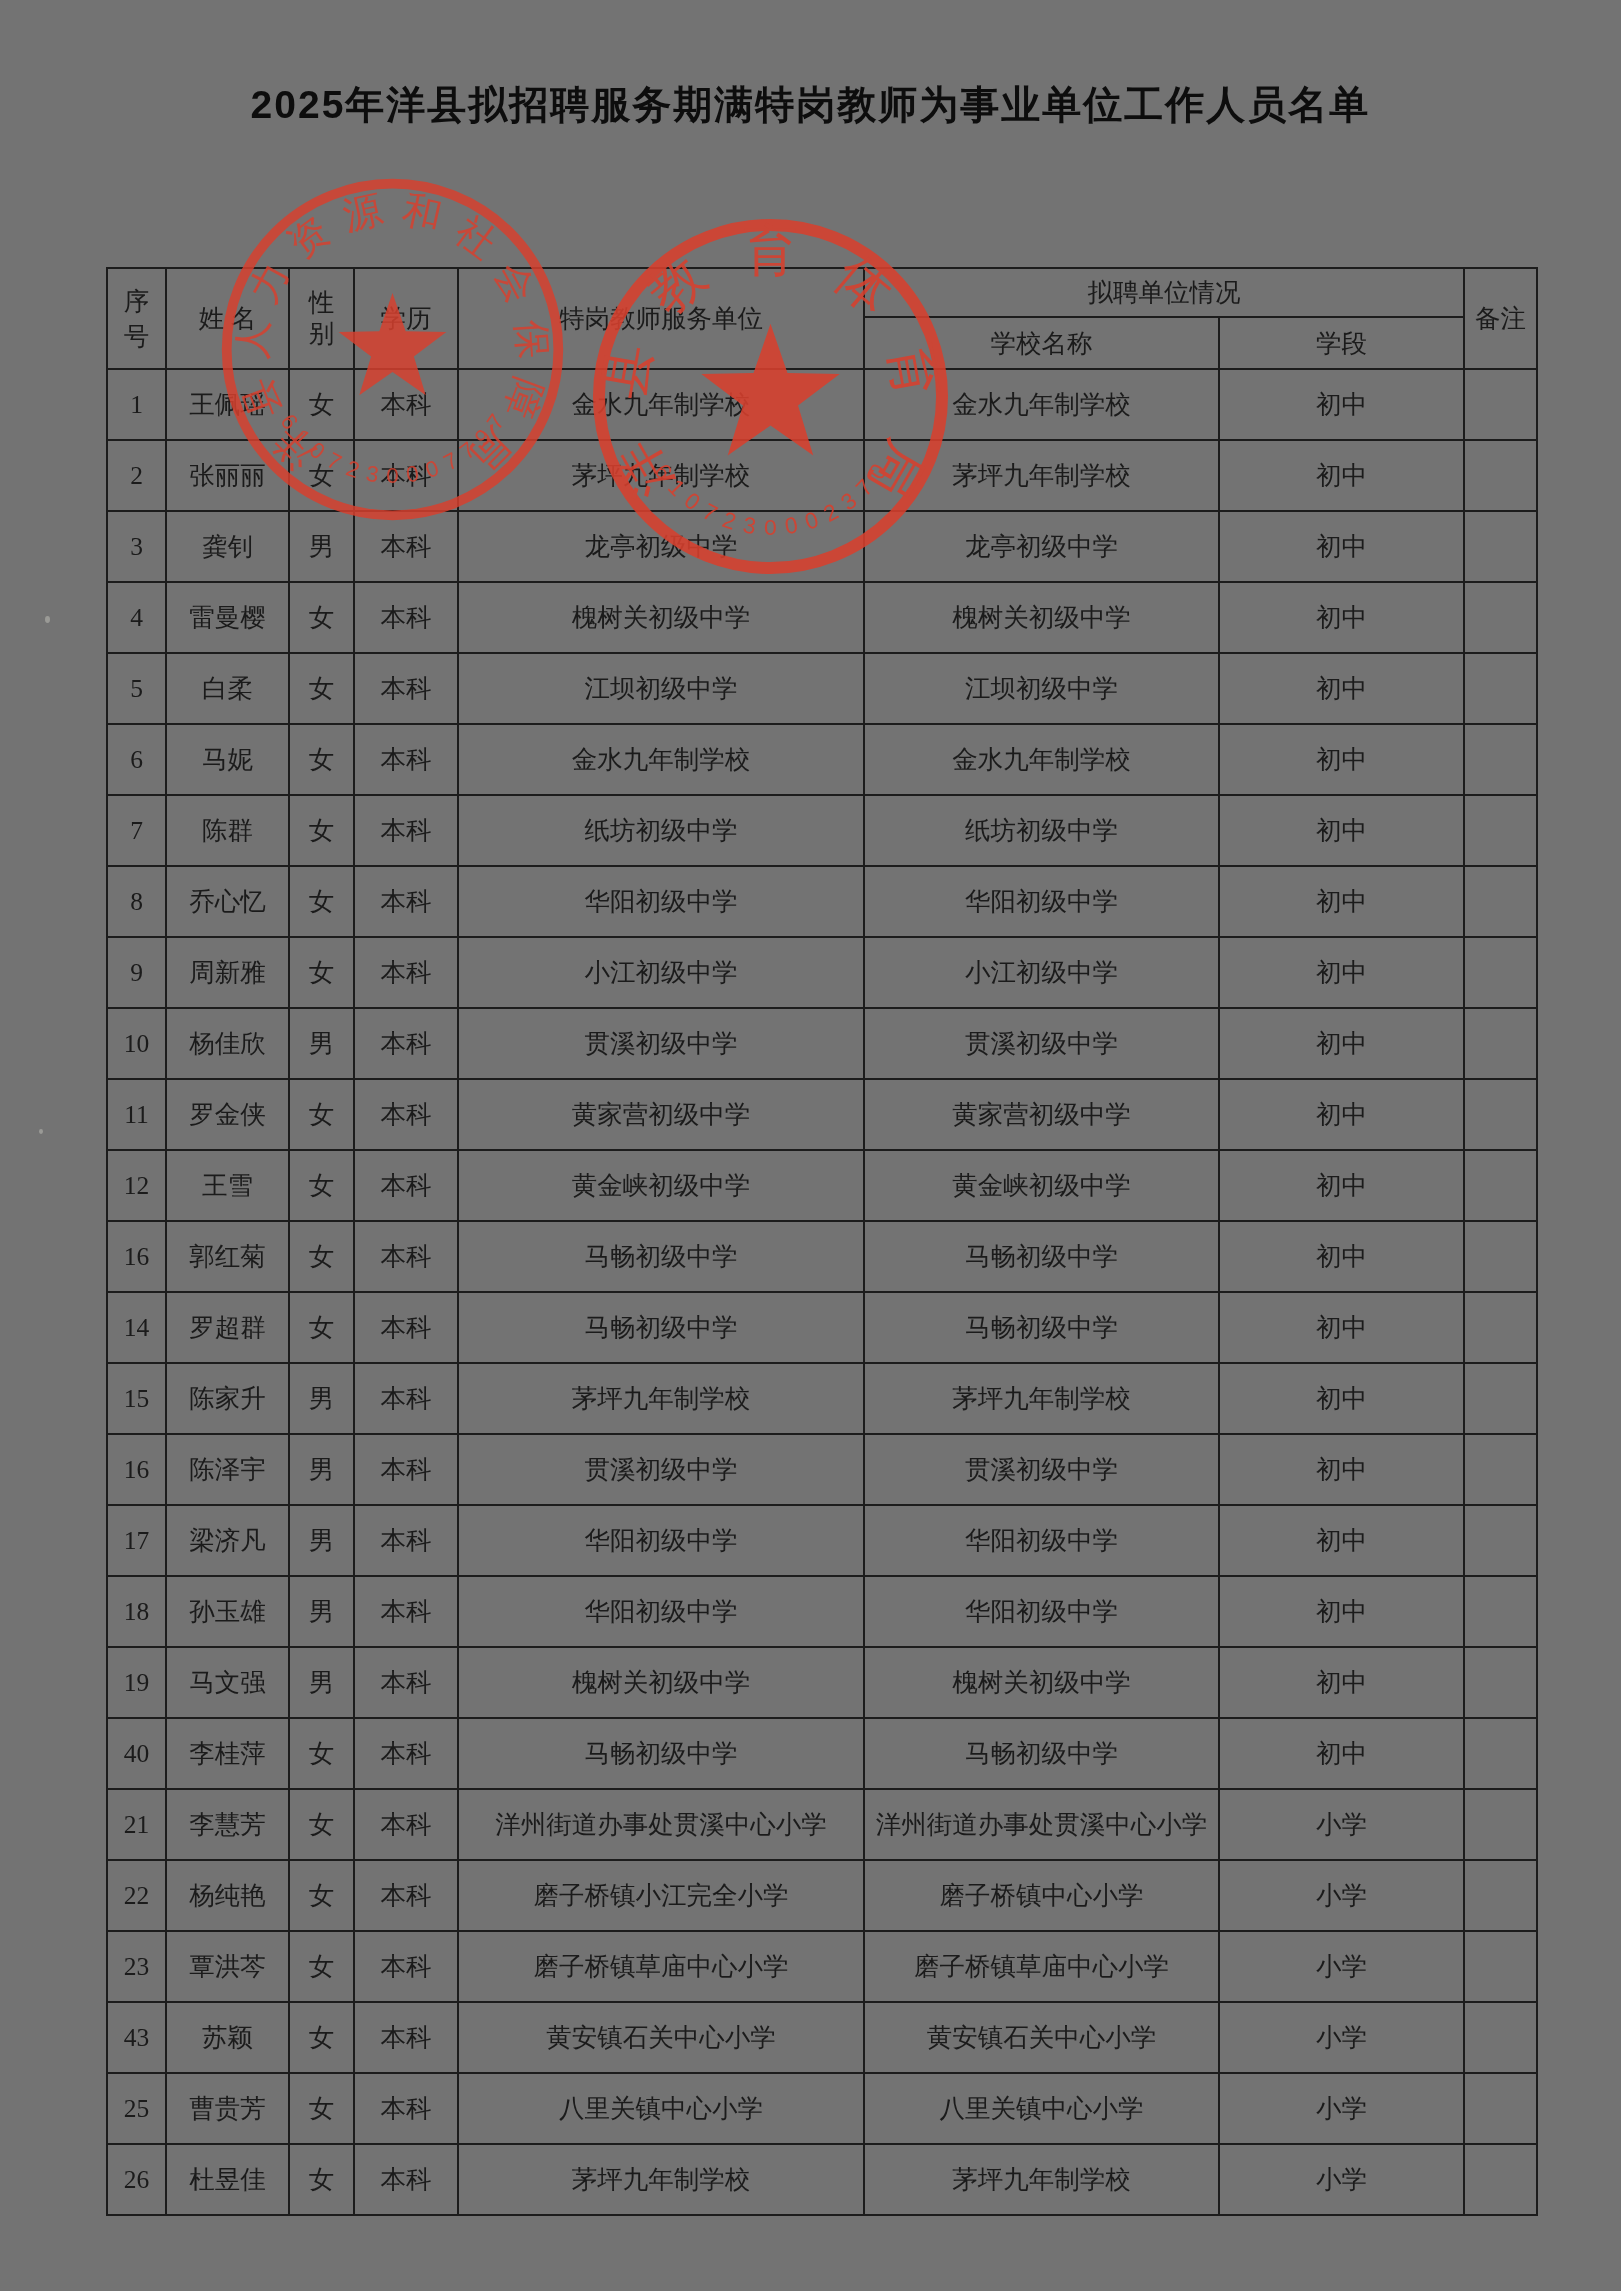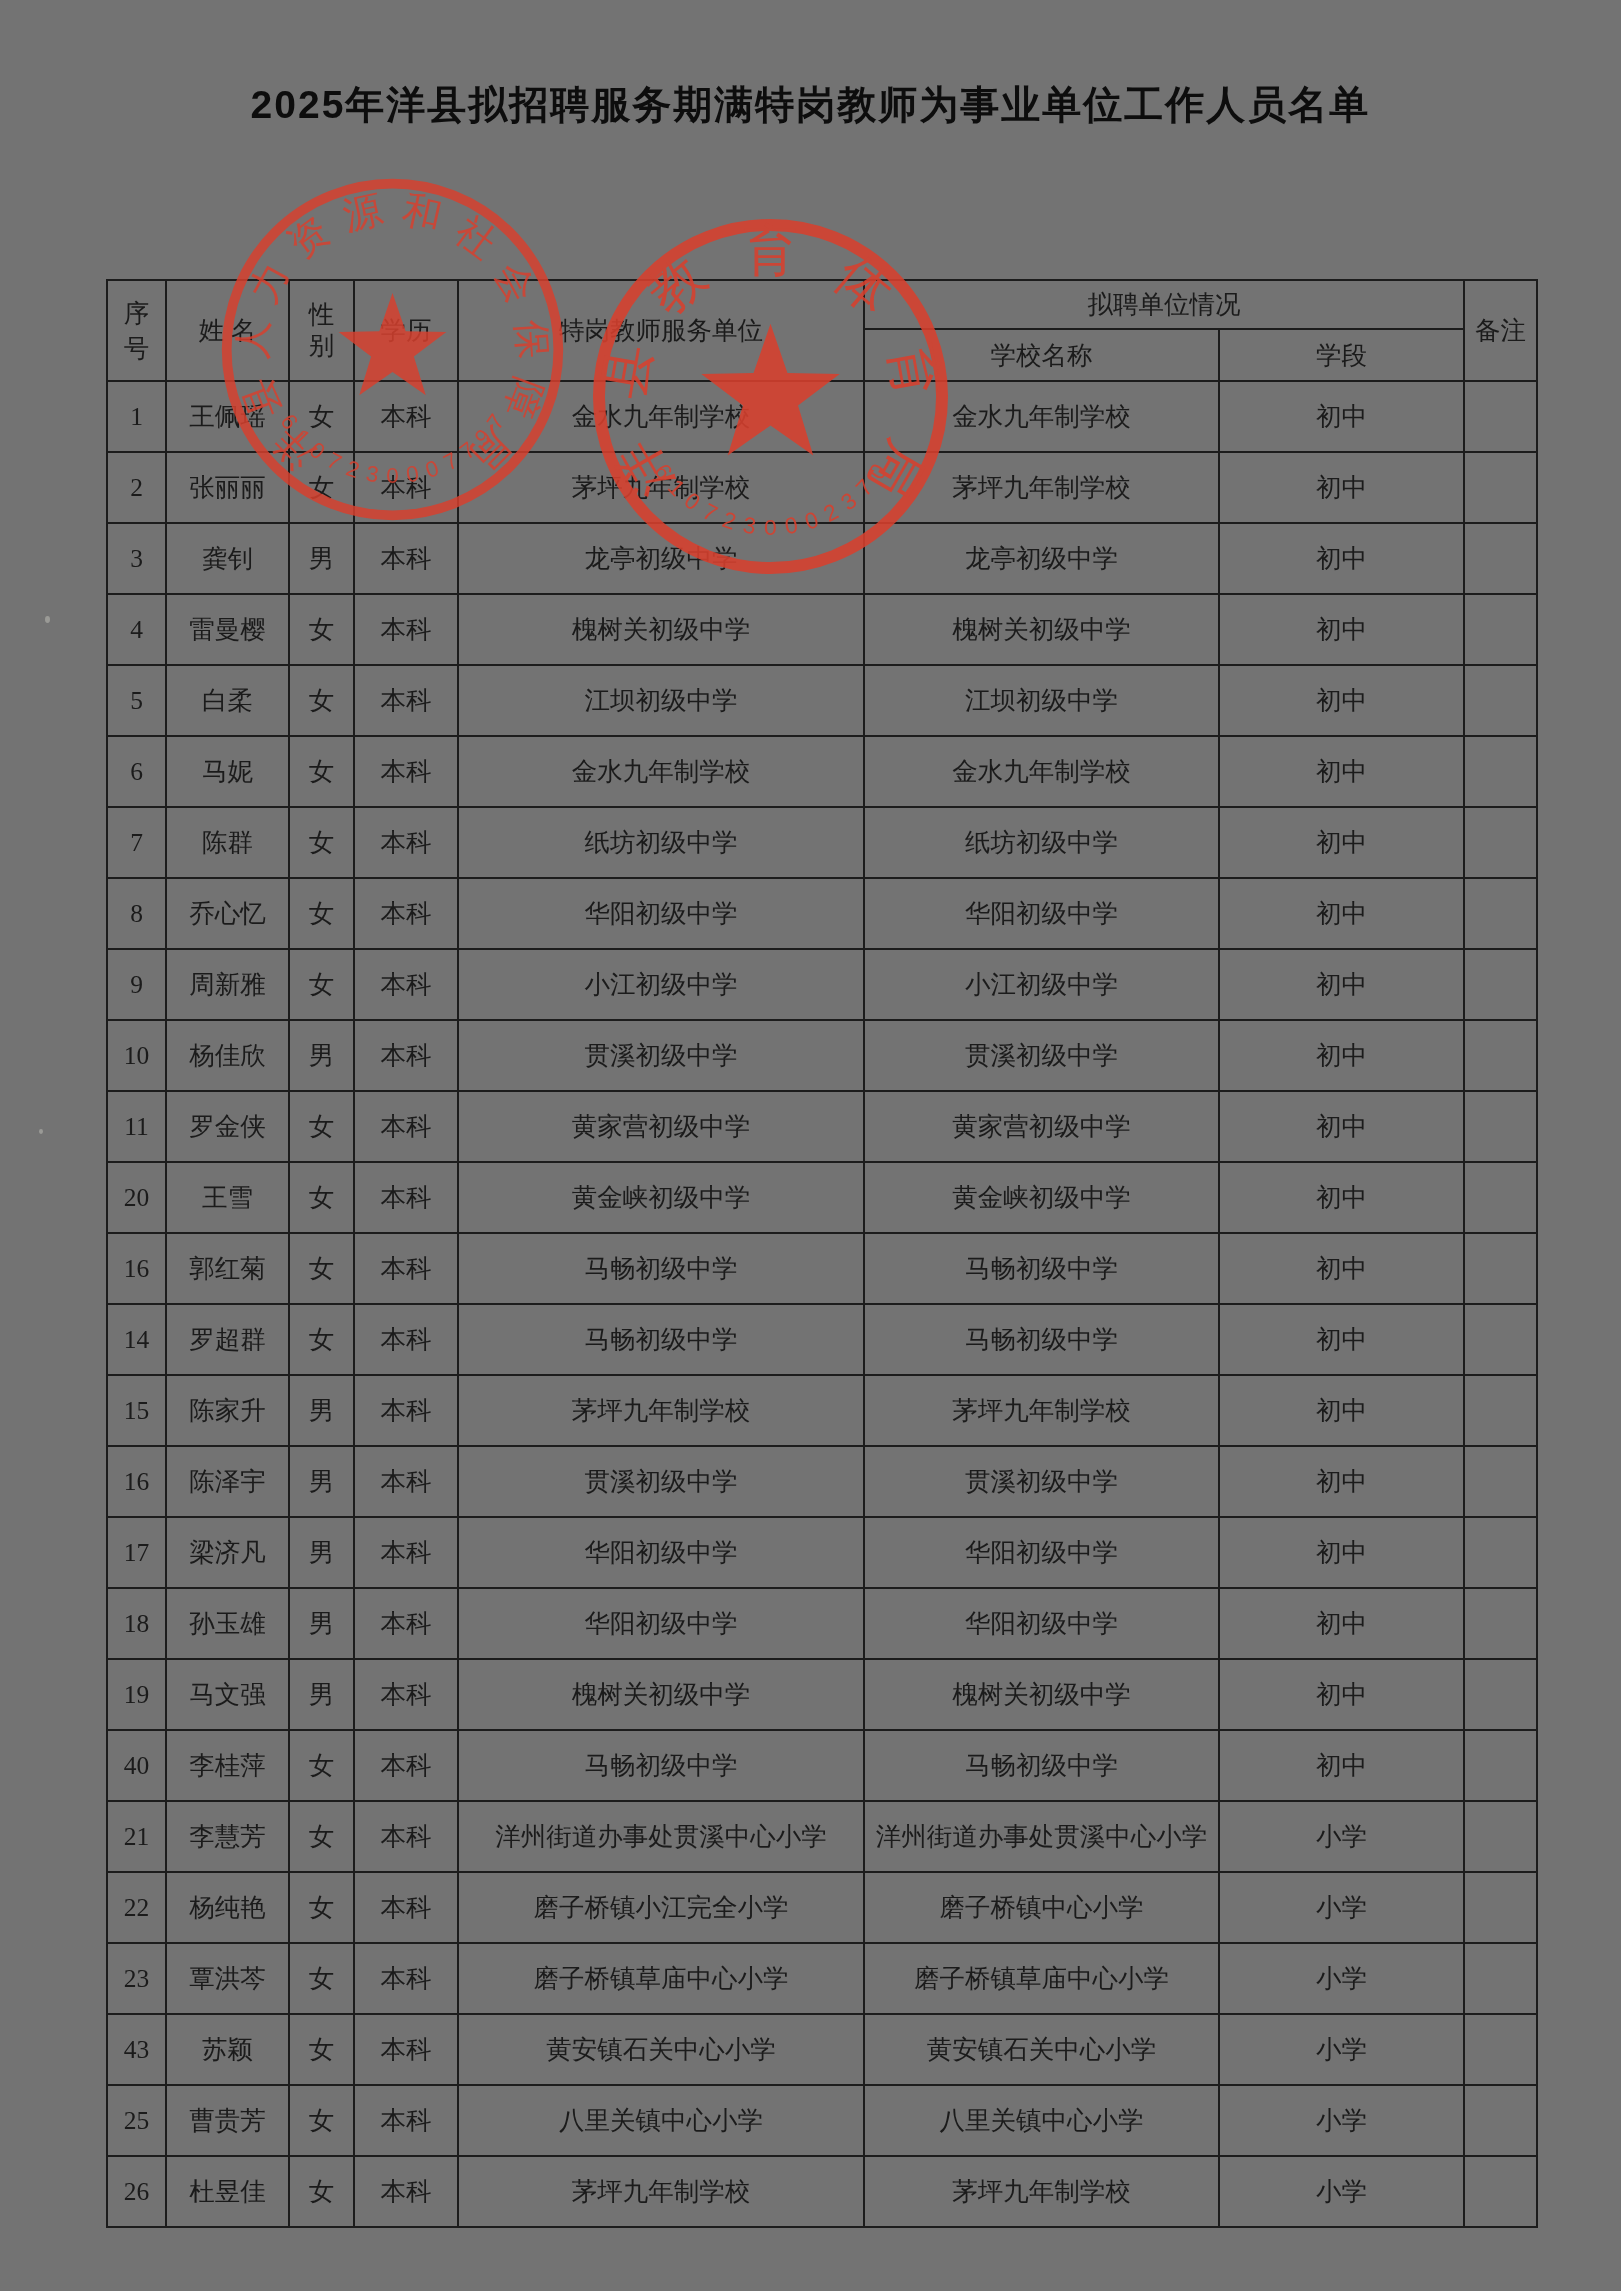--- a/index.html
+++ b/index.html
@@ -7,21 +7,21 @@
   .page{
     position:relative;width:1621px;height:2292px;background:#737373;
     overflow:hidden;font-family:"Liberation Serif",serif;color:#1b1b1b;
   }
   .doc-title{
     position:absolute;top:78px;left:0;width:100%;text-align:center;
     font-family:"Liberation Sans",sans-serif;font-weight:900;
     font-size:39px;letter-spacing:2px;color:#0d0d0d;
   }
   table.roster{
-    position:absolute;left:106px;top:279px;width:1429px;
+    position:absolute;left:106px;top:267px;width:1429px;
     border-collapse:collapse;table-layout:fixed;
     font-size:25.5px;
     border-radius:11px;
   }
   table.roster th, table.roster td{
     border:2px solid #1c1c1c;text-align:center;vertical-align:middle;
     padding:0 3.9px;overflow:hidden;font-weight:normal;
   }
   table.roster thead tr.h1{height:49px;}
   table.roster thead tr.h2{height:52px;}
@@ -178,21 +178,21 @@
           <td>11</td>
           <td>罗金侠</td>
           <td>女</td>
           <td>本科</td>
           <td>黄家营初级中学</td>
           <td>黄家营初级中学</td>
           <td>初中</td>
           <td></td>
         </tr>
         <tr>
-          <td>20</td>
+          <td>12</td>
           <td>王雪</td>
           <td>女</td>
           <td>本科</td>
           <td>黄金峡初级中学</td>
           <td>黄金峡初级中学</td>
           <td>初中</td>
           <td></td>
         </tr>
         <tr>
           <td>16</td>

